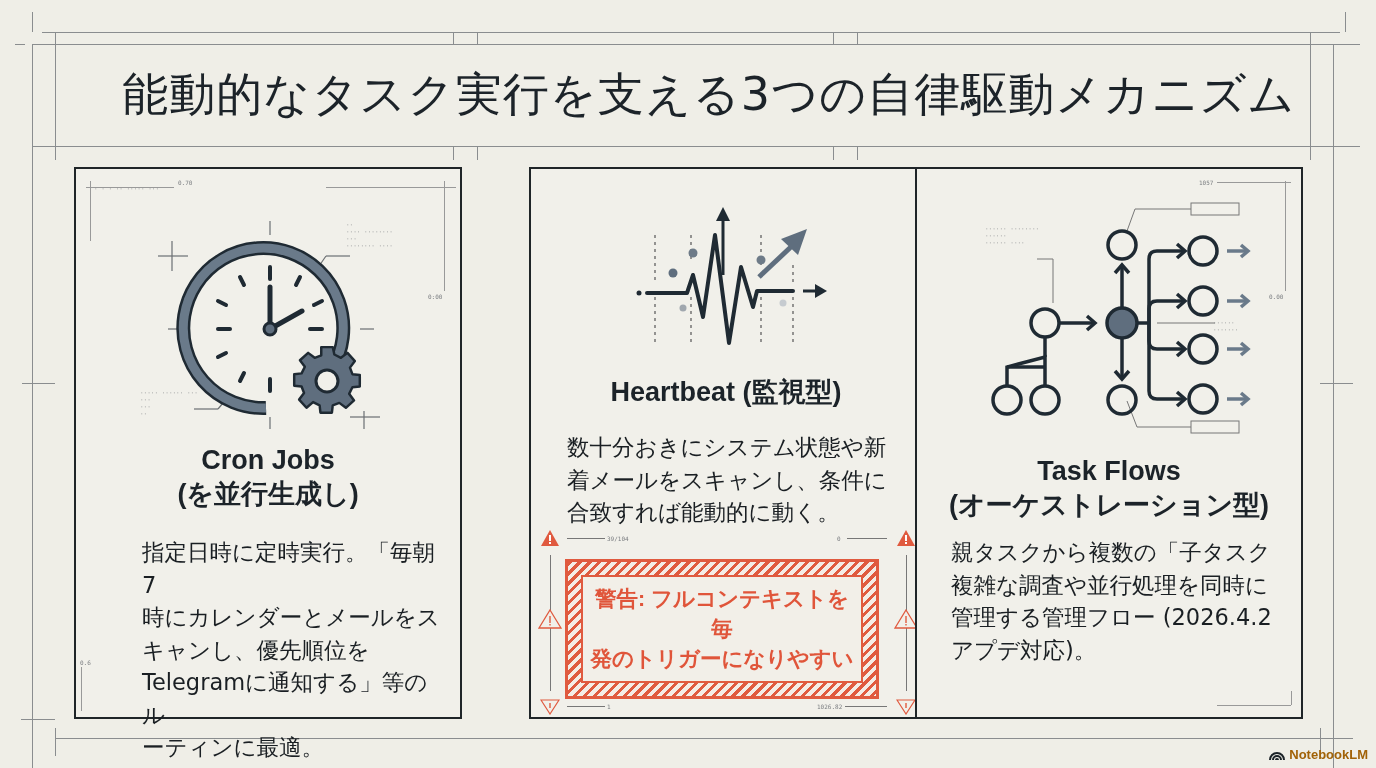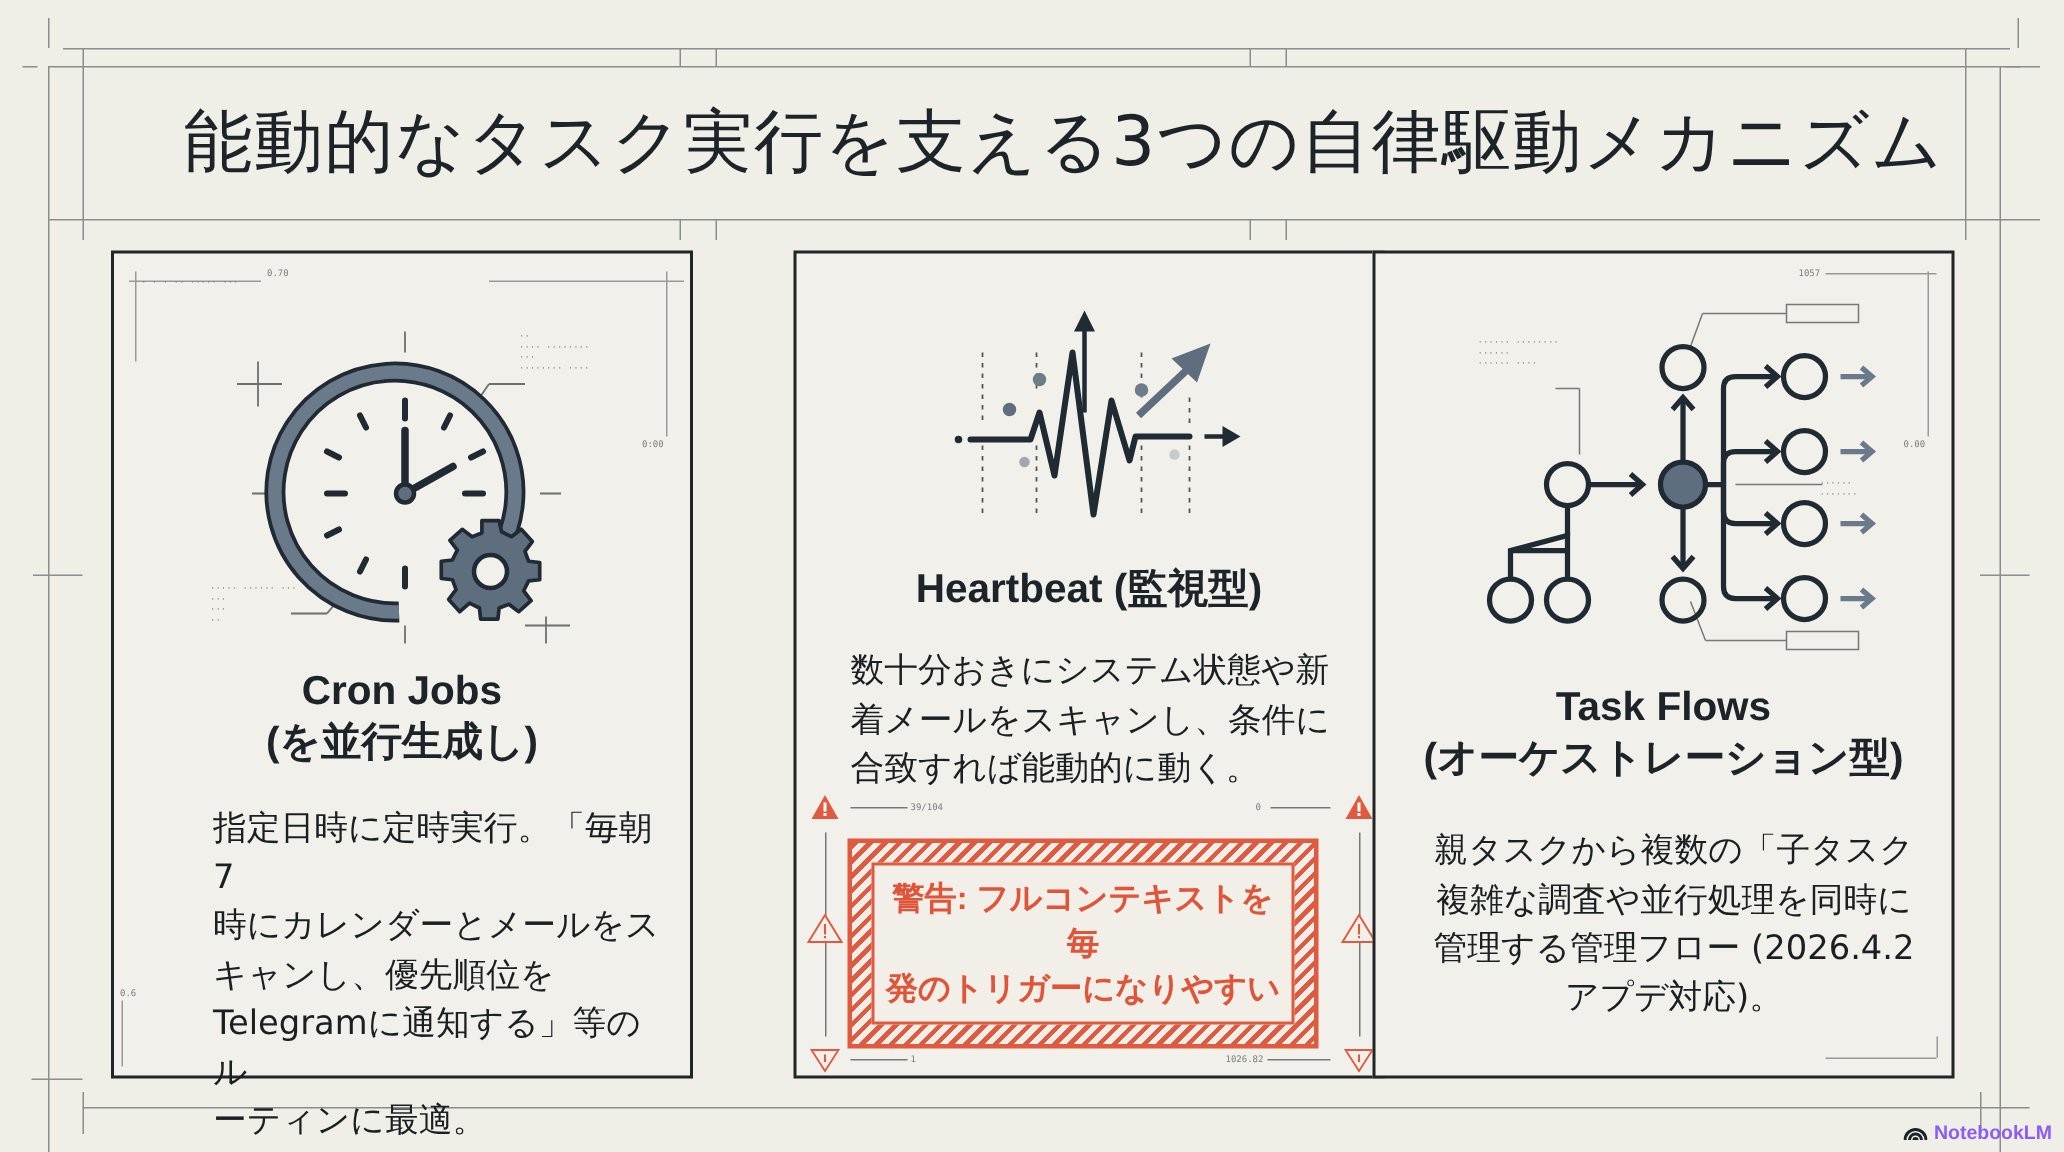--- a/index.html
+++ b/index.html
@@ -40,21 +40,21 @@
   .warn-inner {
     position:absolute; left:13px; top:13px; right:13px; bottom:13px;
     background:#f2efe8; border:2px solid #e05a3f;
     display:flex; align-items:center; justify-content:center; text-align:center;
     color:#e0553a; font-weight:700; font-size:21.5px; line-height:30px;
     font-family:"Liberation Sans", "DejaVu Sans", sans-serif;
     padding:0 6px;
   }
   .brand {
     position:absolute; right:8px; bottom:6px; display:flex; align-items:center; gap:4px;
-    font-size:13px; font-weight:600; color:#8b5cf6;
+    font-size:13px; font-weight:600; color:#a16207;
     font-family:"Liberation Sans", sans-serif;
   }
 </style>
 </head>
 <body>
 
 <div class="line h" style="left:42px; top:32px; width:1298px;"></div>
 <div class="line h" style="left:32px; top:44px; width:1328px;"></div>
 <div class="line h" style="left:32px; top:146px; width:1328px;"></div>
 <div class="line v" style="left:32px; top:44px; height:724px;"></div>
@@ -297,21 +297,21 @@
         <polyline points="264,198 271,204 264,210"></polyline>
     </g>
   </svg>
   <div class="tiny" style="left:68px; top:56px;">······ ········<br>······<br>······ ····</div>
   <div class="tiny" style="left:296px; top:150px;">······<br>·······</div>
 
   <div class="heading" style="top:274px;margin-top:11px;">
     <div>Task Flows</div>
     <div>(オーケストレーション型)</div>
   </div>
-  <div class="body" style="top:382px;text-align:center;">
+  <div class="body" style="top:367px;">
     <div>親タスクから複数の「子タスク</div>
     <div>複雑な調査や並行処理を同時に</div>
     <div>管理する管理フロー (2026.4.2</div>
     <div>アプデ対応)。</div>
   </div>
 </div>
 
 <div class="brand">
   <svg width="16" height="12" viewBox="0 0 16 12">
     <path d="M1 11 A7 7 0 0 1 15 11" fill="none" stroke="#1c2329" stroke-width="2"></path>

